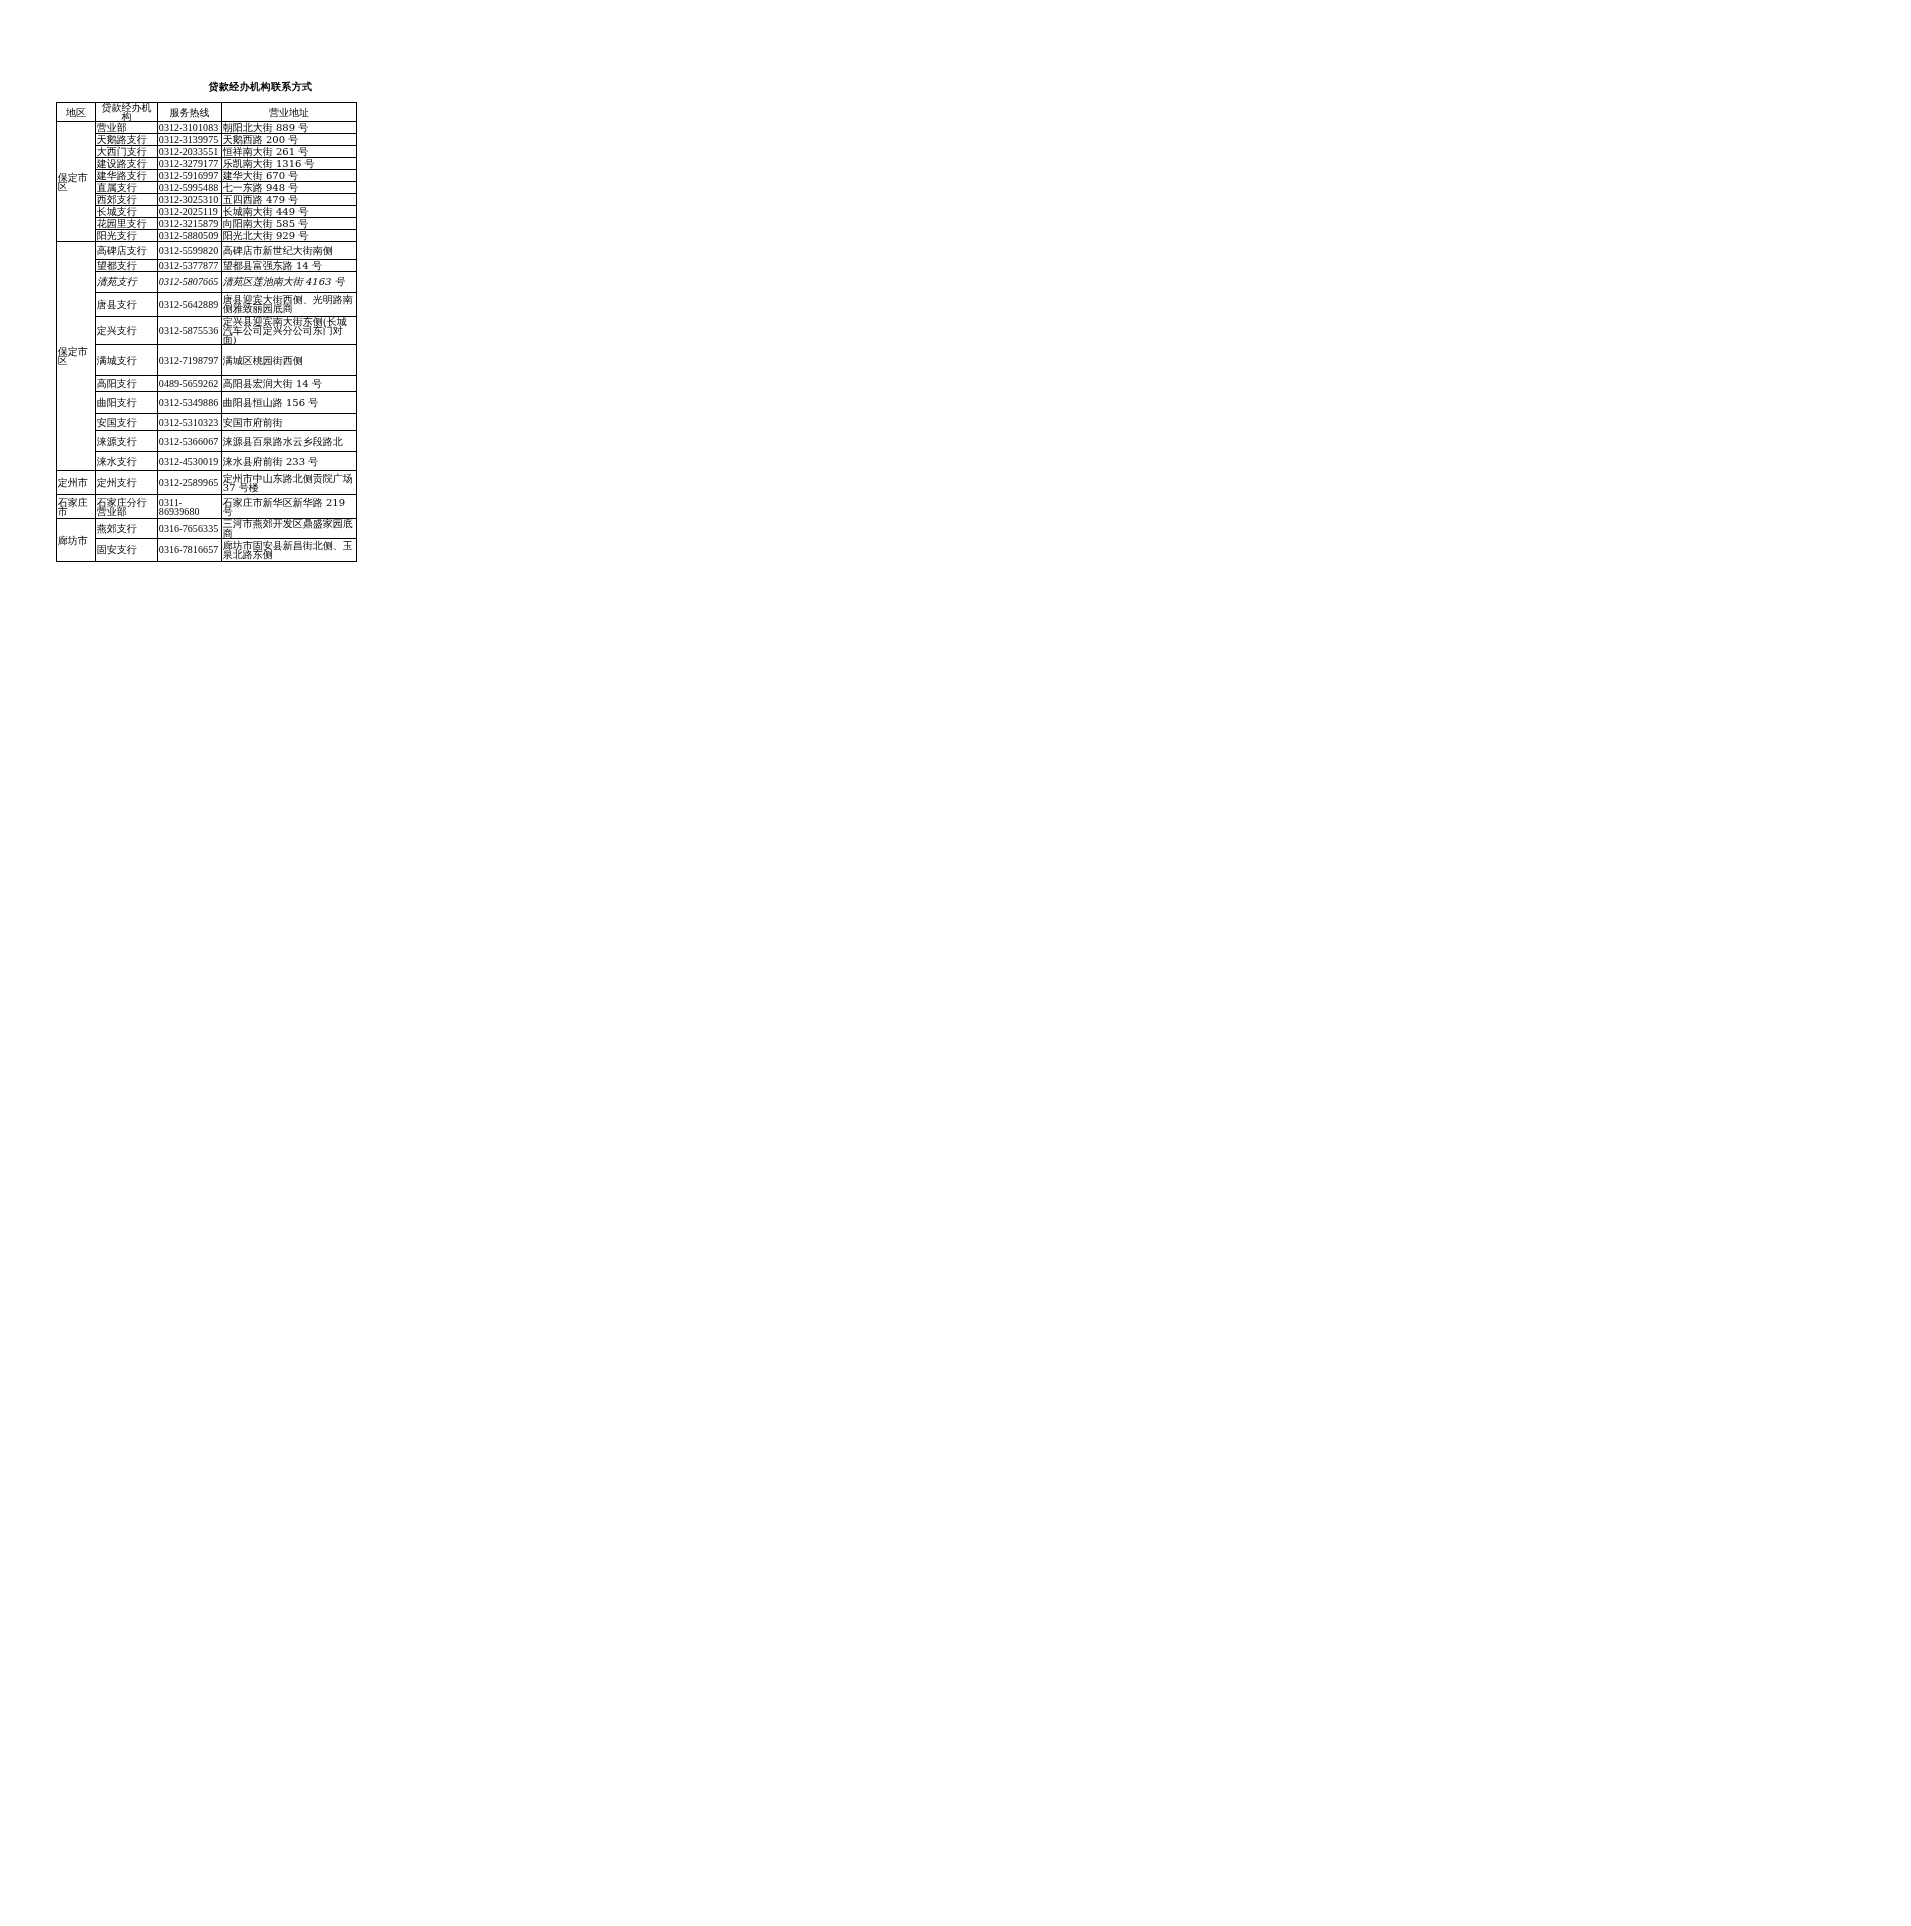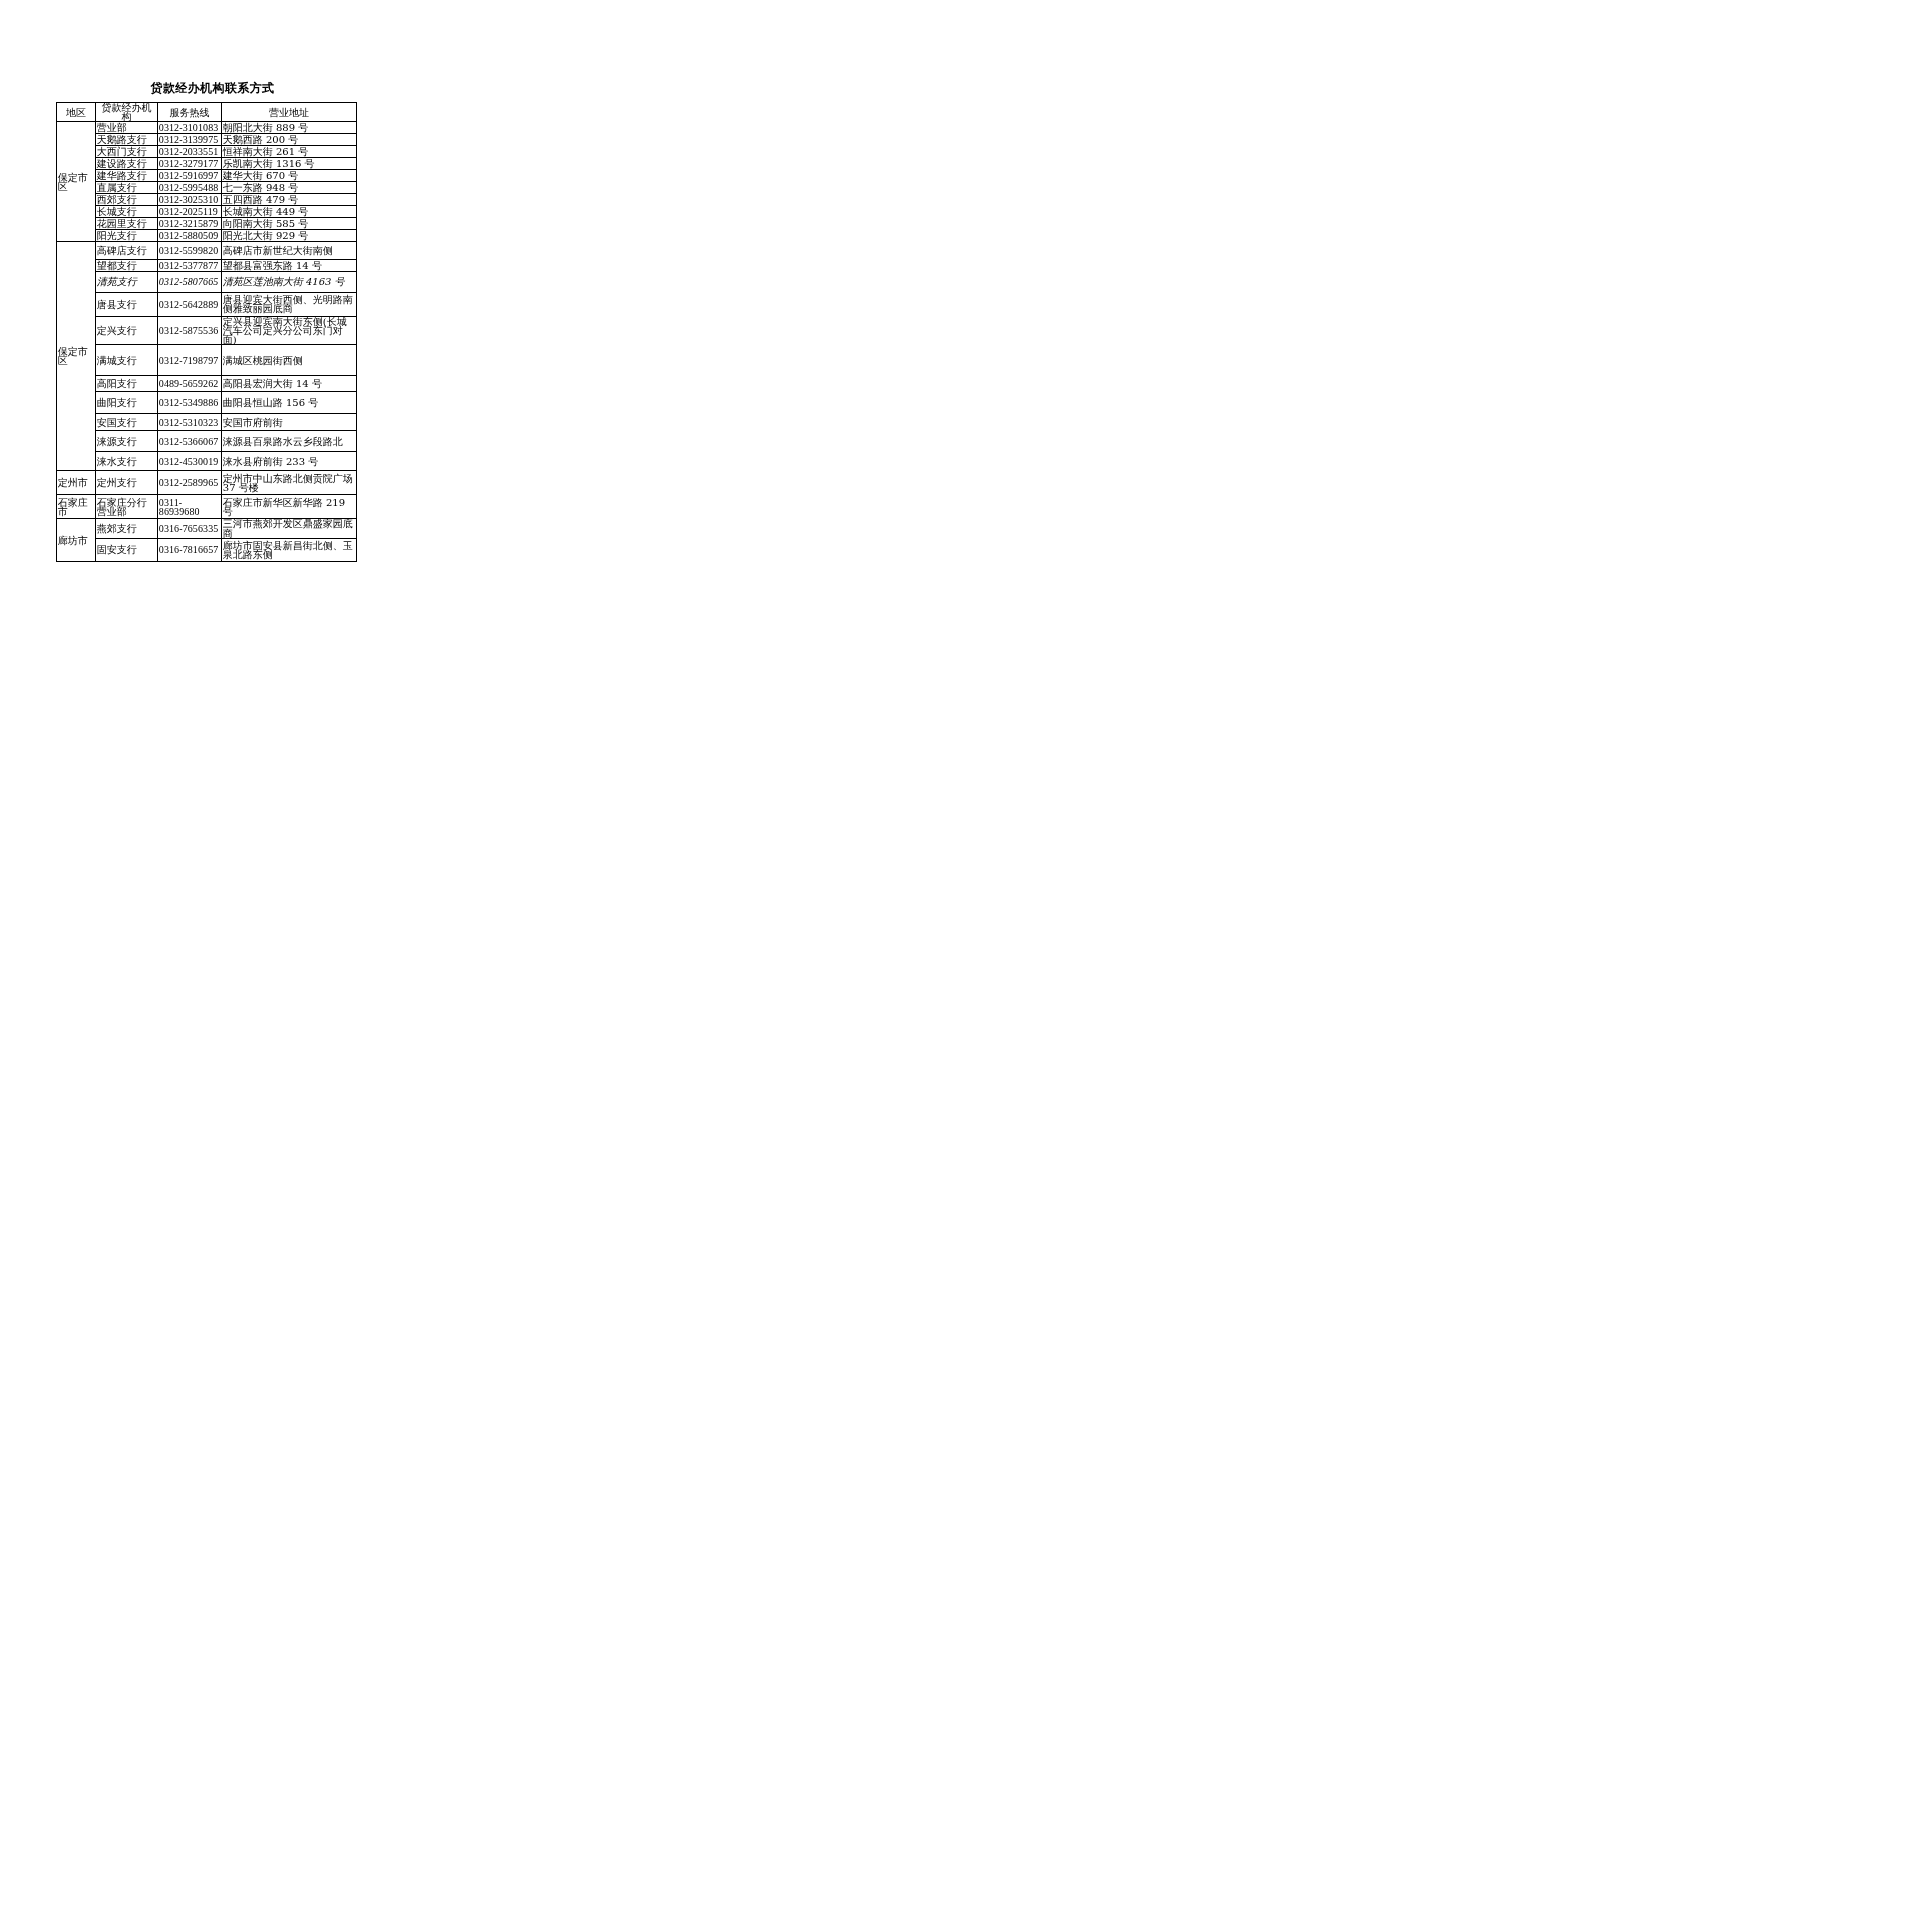--- a/index.html
+++ b/index.html
@@ -1,17 +1,17 @@
 <!DOCTYPE html>
 <html style="font-size:6.2px"><head>
 <meta charset="utf-8">
 <style>
   html, body { margin: 0; padding: 0; background: #ffffff; }
   body { width: 425px; height: 601px; position: relative; font-family: "DejaVu Serif", "Liberation Serif", serif; color: #000; }
-  .title { position: absolute; top: 80px; left: 0; width: 425px; text-align: center; font-size: 12px; font-weight: bold; letter-spacing: 0.4px; }
+  .title { position: absolute; top: 80px; left: 0; width: 425px; text-align: center; font-size: 10px; font-weight: bold; letter-spacing: 0.4px; padding-left: 48px; }
   table.contacts { position: absolute; top: 102px; left: 56px; width: 300px; border-collapse: collapse; table-layout: fixed; font-size: 10px; }
   table.contacts td, table.contacts th { border: 0.4px solid #000; padding: 0 0.8px; vertical-align: middle; line-height: 9.2px; font-weight: normal; }
   table.contacts tr { border-top: 0.8px solid #000; }
   th { text-align: center; }
   td.region { text-align: left; }
   td.phone { font-family: "Liberation Serif", "DejaVu Serif", serif; letter-spacing: 0.1px; }
 </style>
 </head>
 <body>
 

